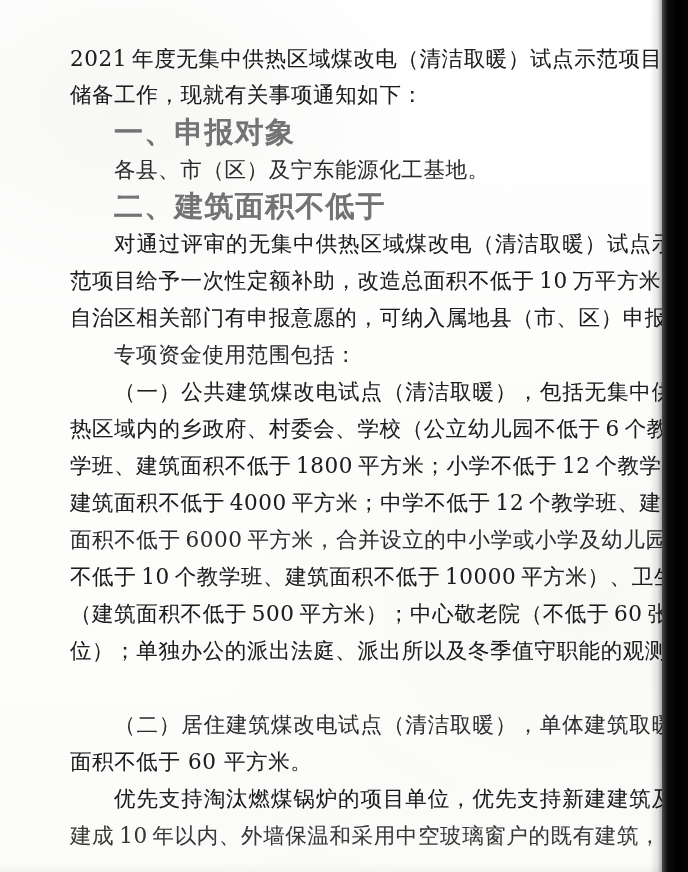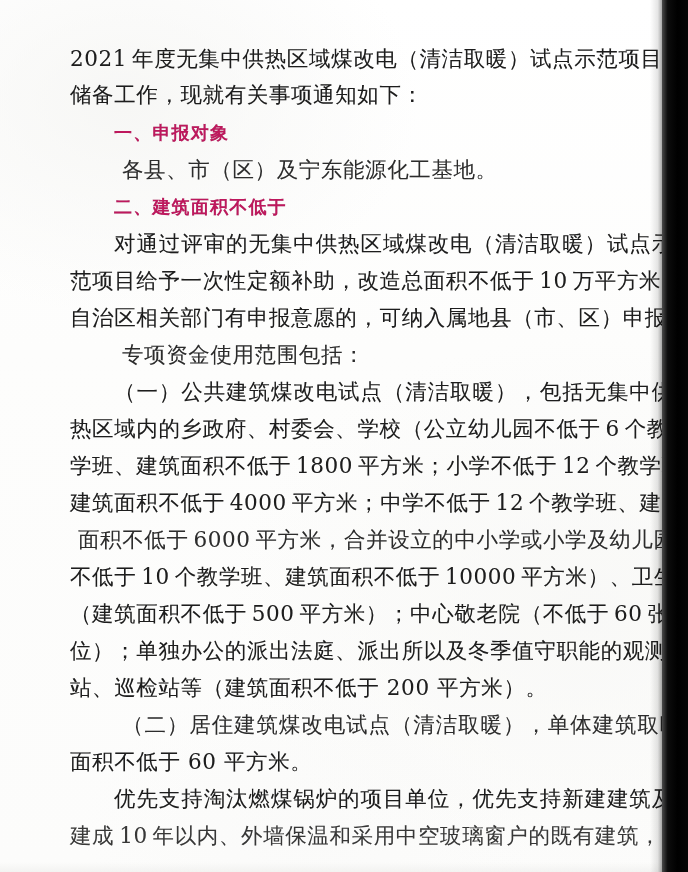--- a/index.html
+++ b/index.html
@@ -75,30 +75,30 @@
   .line.just {
     display: flex;
     justify-content: space-between;
     white-space: normal;
   }
   .line.just > span { display: inline-block; }
 
   .line.heading {
     font-family: "DejaVu Sans", "Liberation Sans", sans-serif;
     font-weight: 700;
-    font-size: 18px;
+    font-size: 29px;
     letter-spacing: 1.2px;
-    color: #be185d;
+    color: #737373;
   }
 
   
   #doc-body .line {
     text-shadow: 0 0 0.4px rgba(0,0,0,0.22);
   }
-  .faded { opacity: 0.93; margin-left: 8px; }
+  .faded { opacity: 0.93; }
   .faded2 { opacity: 0.88; }
 </style>
 </head>
 <body>
 
 <div id="page">
 
   <div id="paper-texture"></div>
 
   <div id="doc-body">
@@ -481,21 +481,20 @@
         <span>冬</span>
         <span>季</span>
         <span>值</span>
         <span>守</span>
         <span>职</span>
         <span>能</span>
         <span>的</span>
         <span>观</span>
         <span>测</span>
       </div>
-      <div class="line" style="top: 669px; padding-left: 0px;">站、巡检站等（建筑面积不低于 200 平方米）。</div>
       <div class="line just faded" style="top: 706px; padding-left: 44px;">
         <span>（</span>
         <span>二</span>
         <span>）</span>
         <span>居</span>
         <span>住</span>
         <span>建</span>
         <span>筑</span>
         <span>煤</span>
         <span>改</span>

